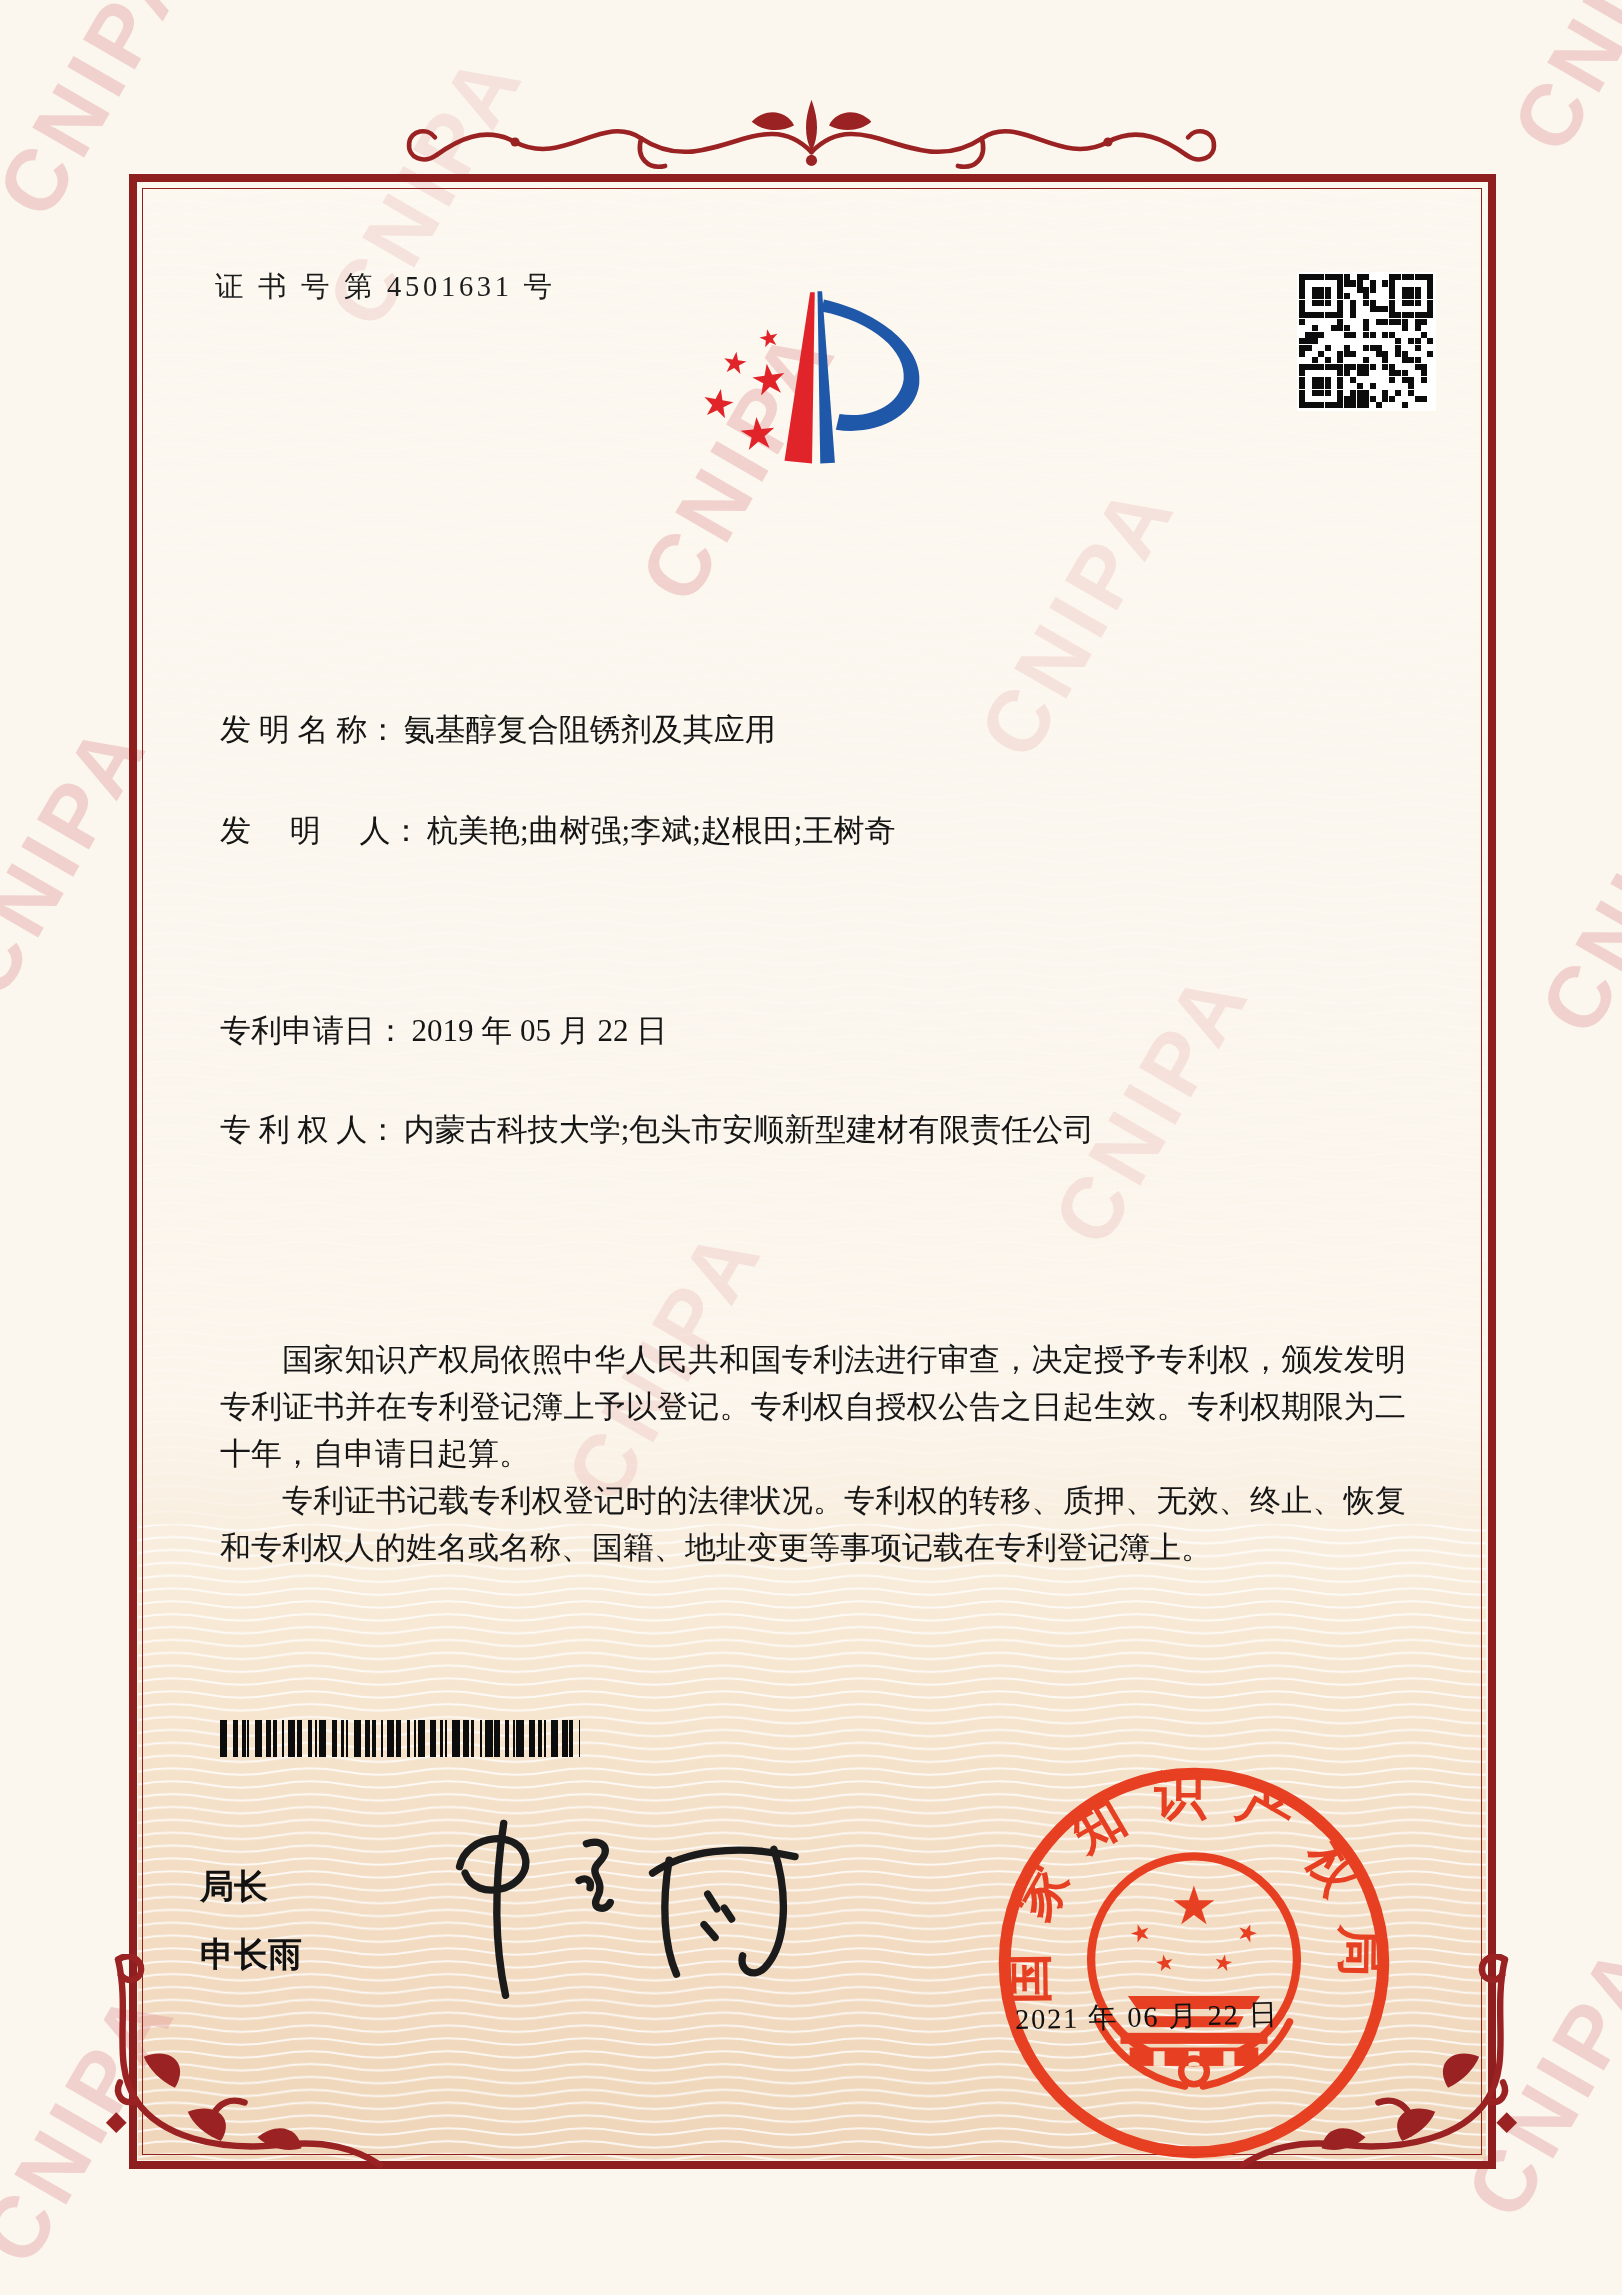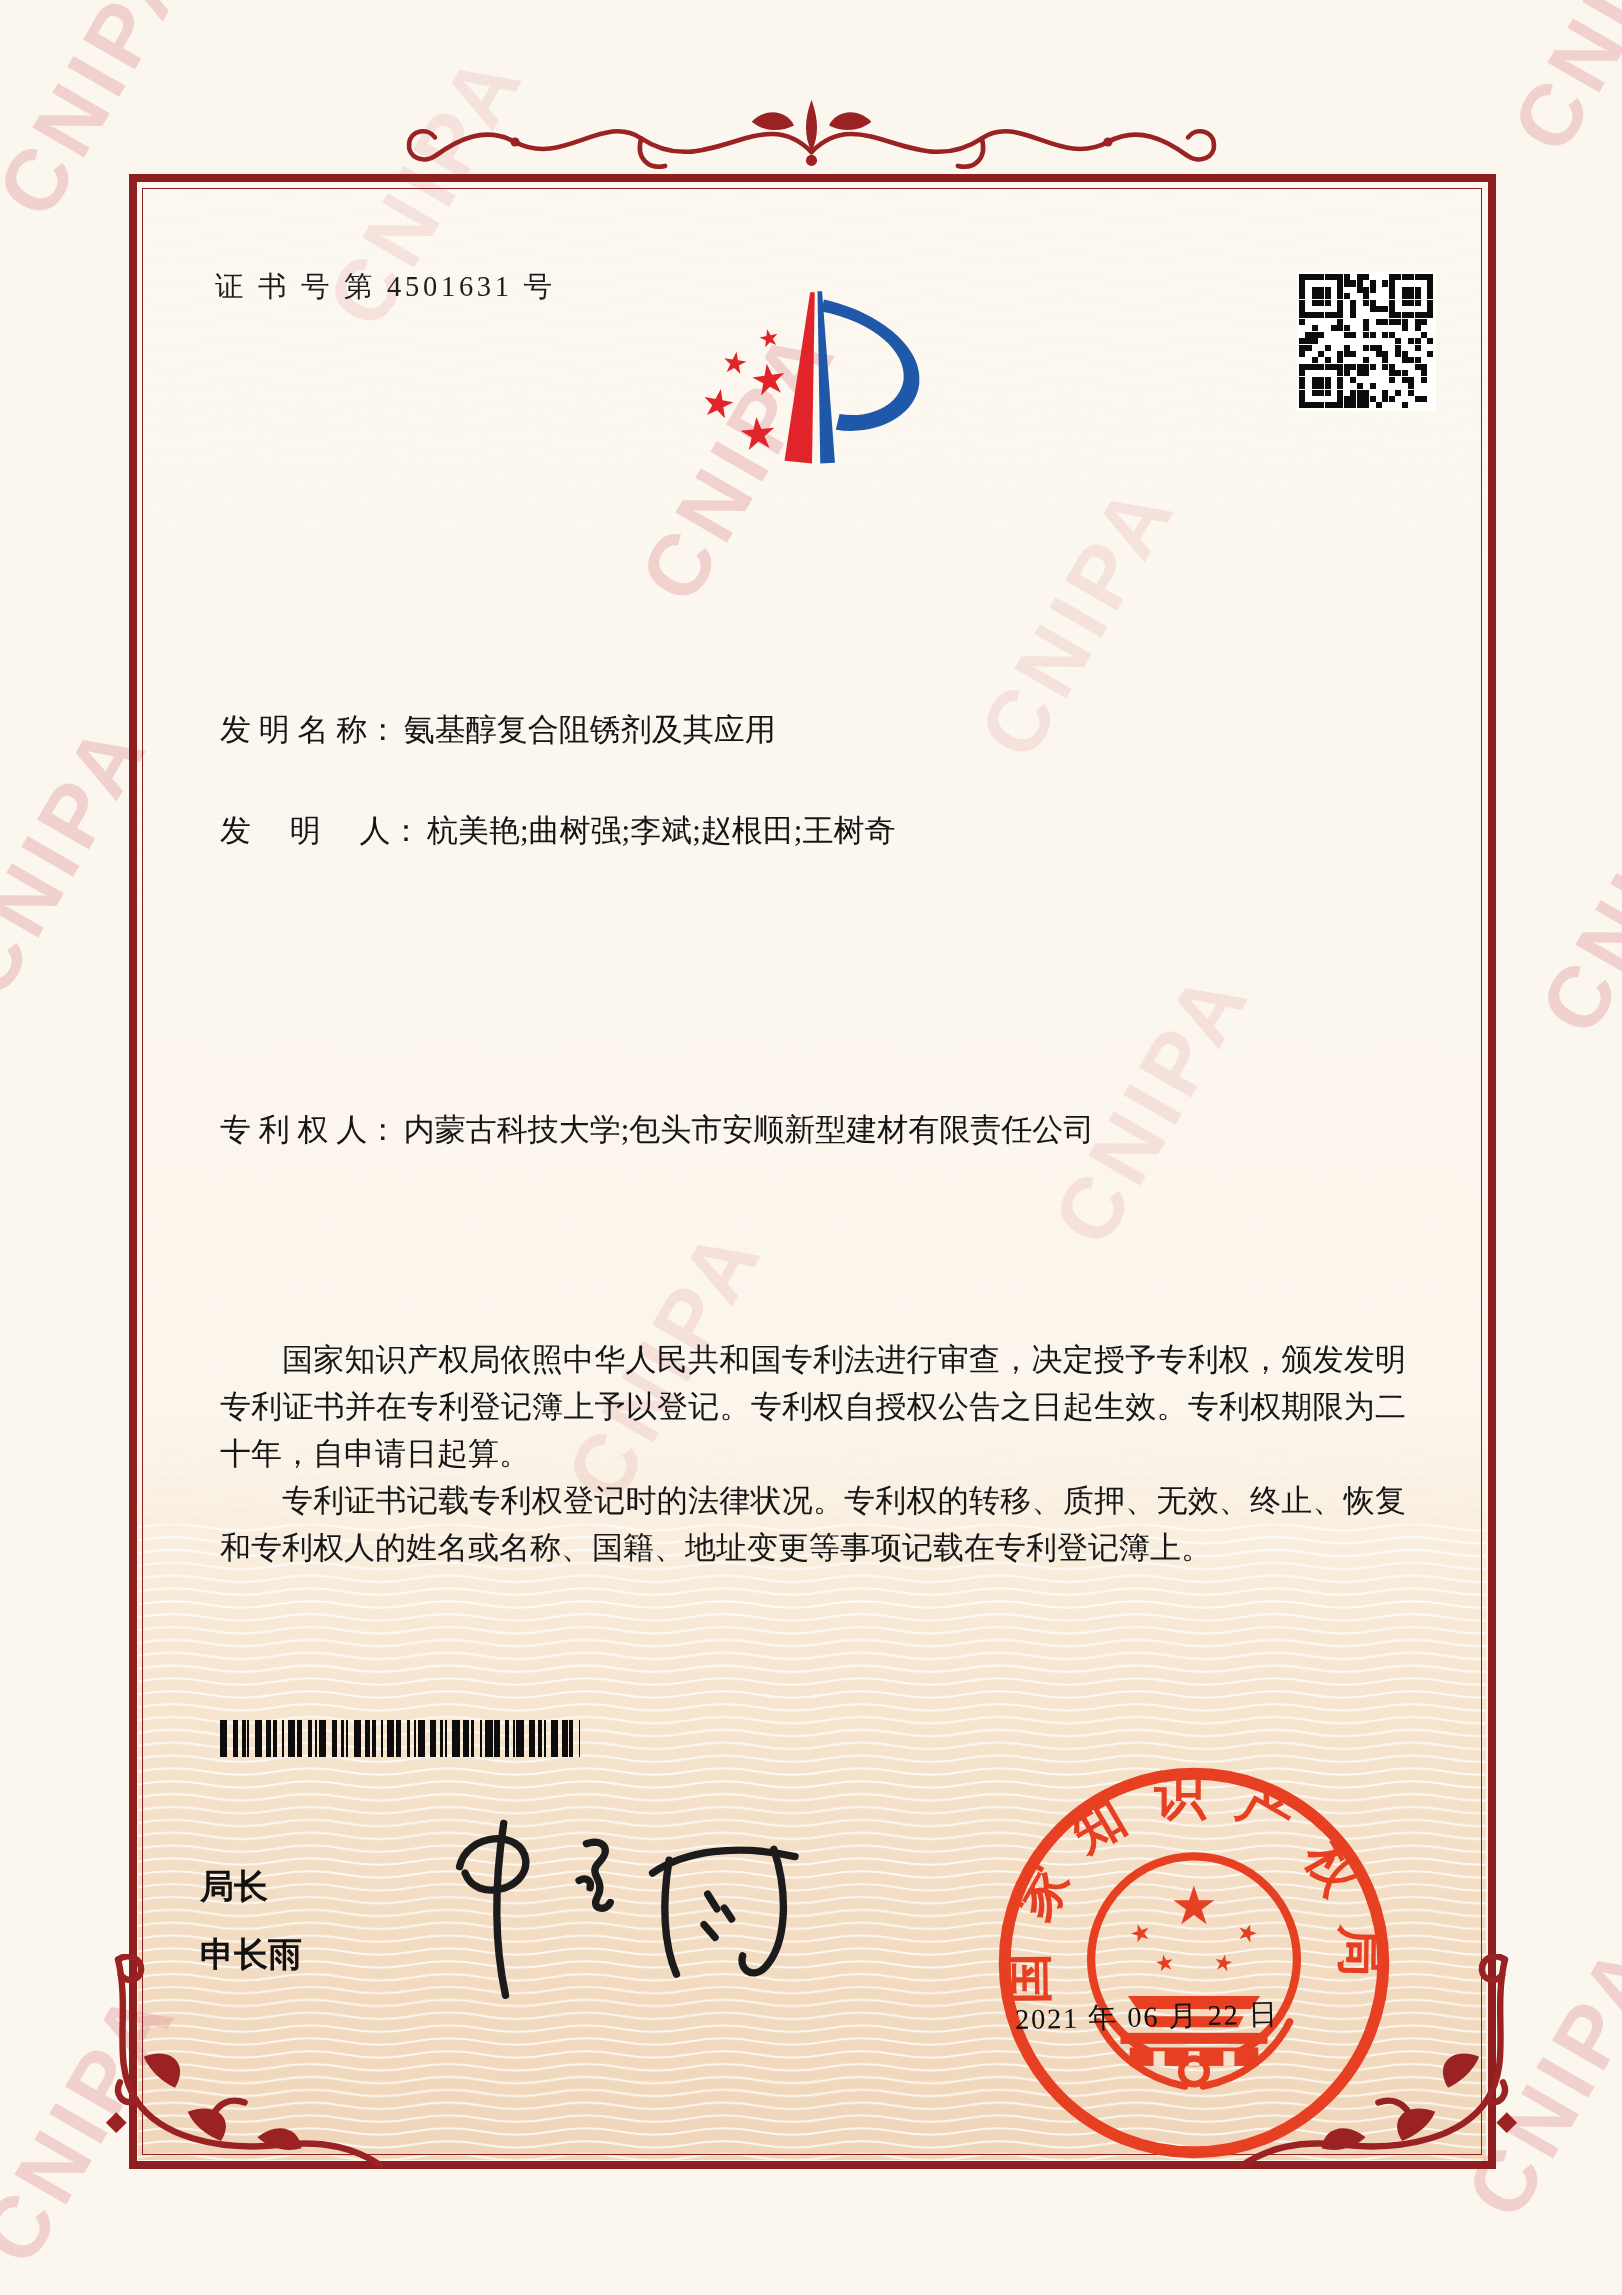--- a/index.html
+++ b/index.html
@@ -392,20 +392,23 @@
       <span style="left:105px;top:130px"></span>
     </div>
 
 
   <div class="row" style="top:709px">
     <span>发 明 名 称：</span><span class="val">氨基醇复合阻锈剂及其应用</span>
   </div>
   <div class="row" style="top:810px">
     <span>发　 明 　人：</span><span class="val">杭美艳;曲树强;李斌;赵根田;王树奇</span>
   </div>
+  <div class="row" style="top:1010px">
+    <span>专利申请日：</span><span class="val">2019 年 05 月 22 日</span>
+  </div>
   <div class="row" style="top:1109px">
     <span>专 利 权 人：</span><span class="val">内蒙古科技大学;包头市安顺新型建材有限责任公司</span>
   </div>
 
   <div class="bodytext">
     <p>国家知识产权局依照中华人民共和国专利法进行审查，决定授予专利权，颁发发明专利证书并在专利登记簿上予以登记。专利权自授权公告之日起生效。专利权期限为二十年，自申请日起算。</p>
     <p>专利证书记载专利权登记时的法律状况。专利权的转移、质押、无效、终止、恢复和专利权人的姓名或名称、国籍、地址变更等事项记载在专利登记簿上。</p>
   </div>
 
   <div class="barcode" id="barcode">

